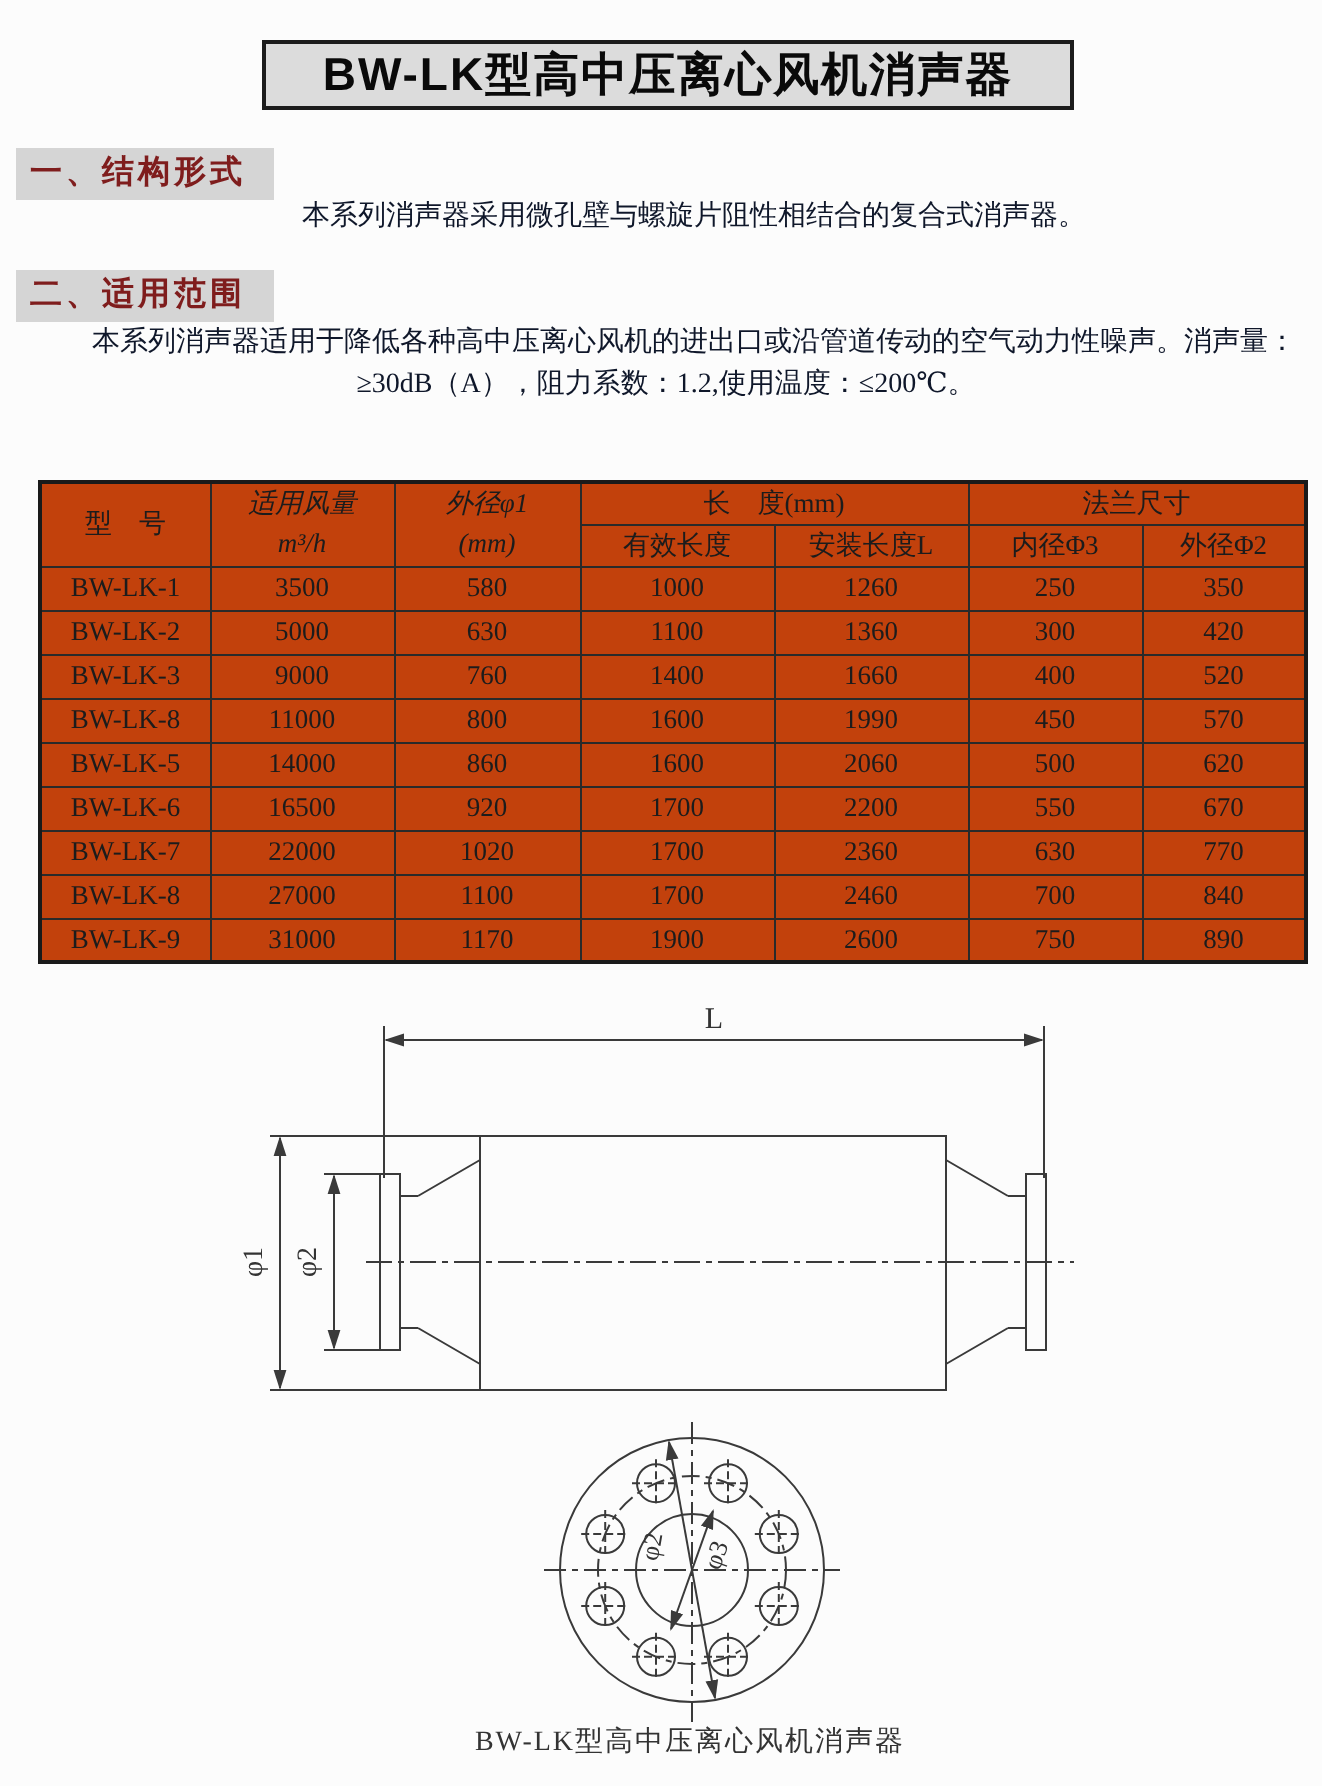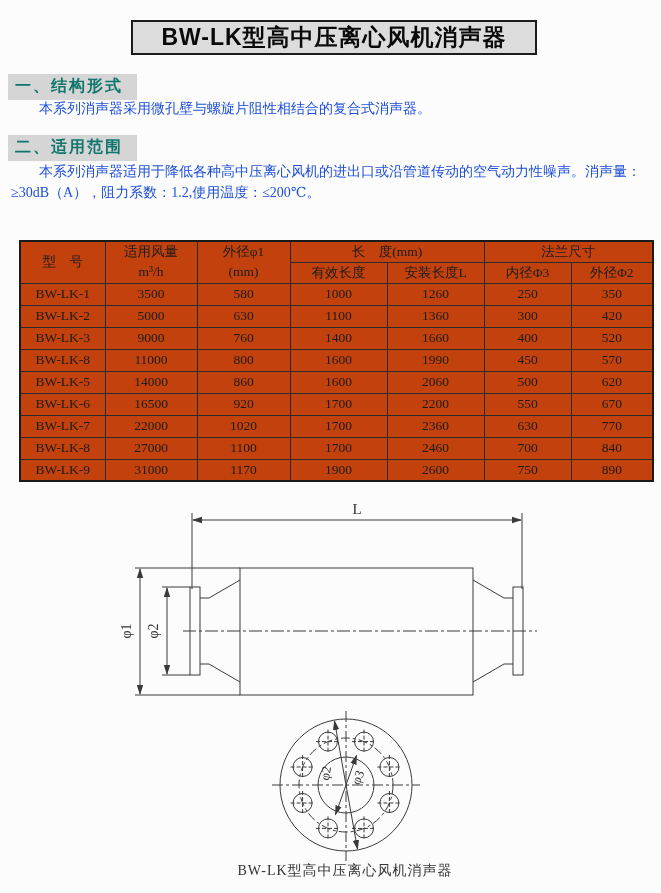--- a/index.html
+++ b/index.html
@@ -9,44 +9,44 @@
     font-family:"Liberation Serif","DejaVu Serif",serif;color:#1c1c1c;
   }
   .title-box{
     position:absolute;left:131px;top:20px;width:402px;height:31px;
     background:#dcdcdc;border:2px solid #1c1c1c;
     display:flex;align-items:center;justify-content:center;
     font-family:"Liberation Sans","DejaVu Sans",sans-serif;
     font-weight:bold;font-size:23px;letter-spacing:1px;color:#0a0a0a;
   }
   .sec-head{
-    position:absolute;left:8px;background:#d5d5d5;color:#0f766e;
+    position:absolute;left:8px;background:#d5d5d5;color:#7f1d1d;
     font-family:"Liberation Sans","DejaVu Sans",sans-serif;
     font-weight:bold;font-size:16px;letter-spacing:2px;
     padding:2px 14px 3px 7px;white-space:nowrap;
   }
   .sec1-head{top:74px;} .sec2-head{top:135px;text-align:center;} .sec3-head{top:211px;}
   .body-text{
     position:absolute;left:11px;width:644px;margin:0;
-    font-size:14px;line-height:21px;text-indent:2em;color:#1d4ed8;
+    font-size:14px;line-height:21px;text-indent:2em;color:#0f172a;text-align:center;
   }
   .body1{top:98px;} .body2{top:161px;}
   .spec-table{
     position:absolute;left:19px;top:240px;width:633px;
     border-collapse:collapse;table-layout:fixed;
     background:#c2410c;font-size:13.5px;color:#1c1c1c;
     border:2px solid #1a1a1a;
   }
   .spec-table th,.spec-table td{
     border:1px solid #2a2a2a;text-align:center;vertical-align:middle;
     font-weight:normal;padding:0;overflow:hidden;
   }
   .spec-table thead tr{height:21px;}
   .spec-table tbody tr{height:22px;margin-left:12px;}
-  .hdr2{line-height:20px;}
+  .hdr2{line-height:20px;font-style:italic;}
   .drawing-svg{position:absolute;left:0;top:497px;}
   .caption{
     position:absolute;left:30px;top:862px;width:630px;text-align:center;
     font-size:14px;letter-spacing:1px;color:#333;
   }
 </style>
 </head>
 <body>
 
 <div class="page">

